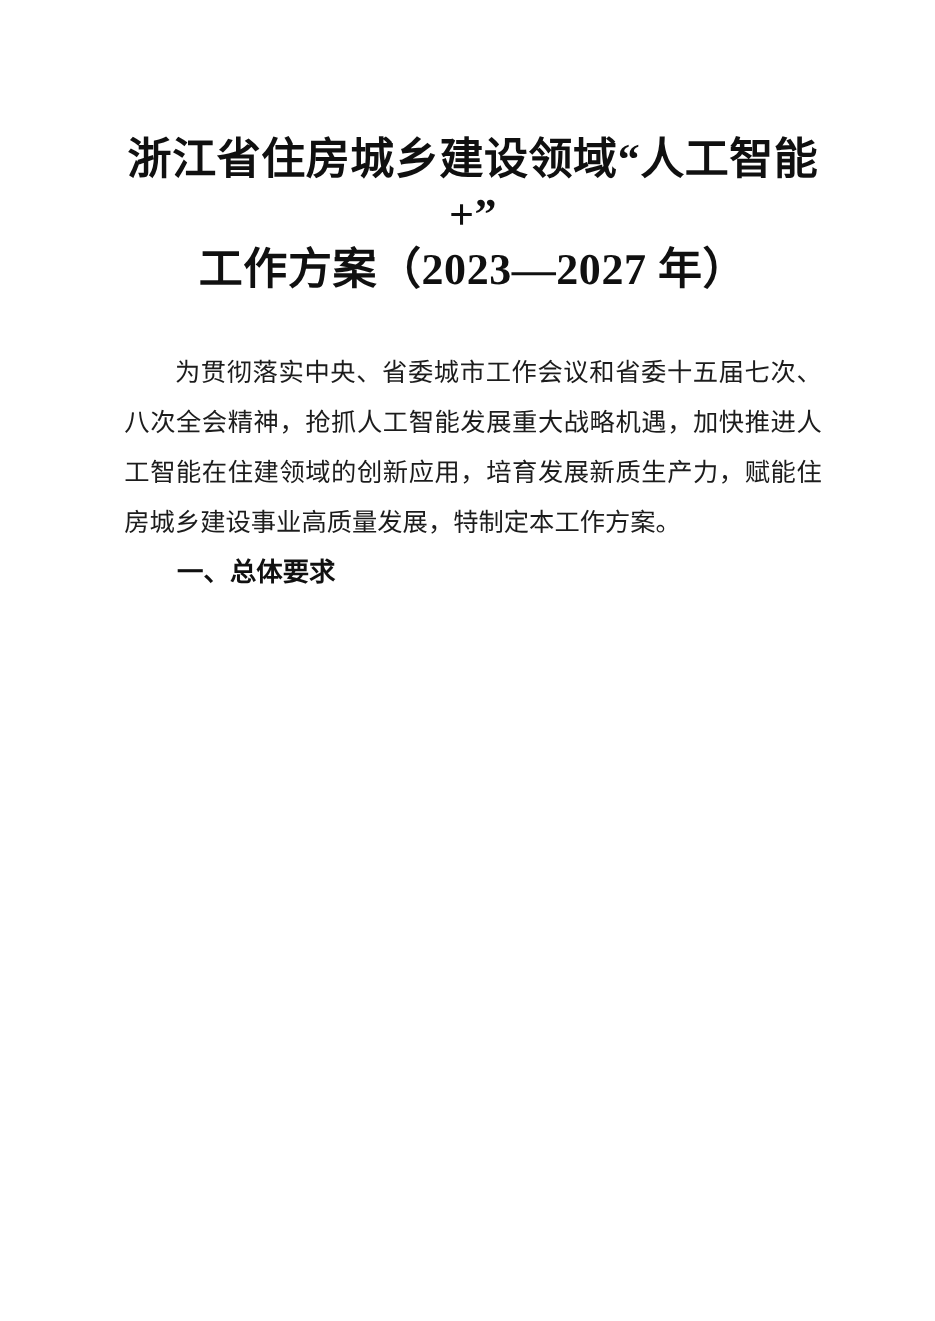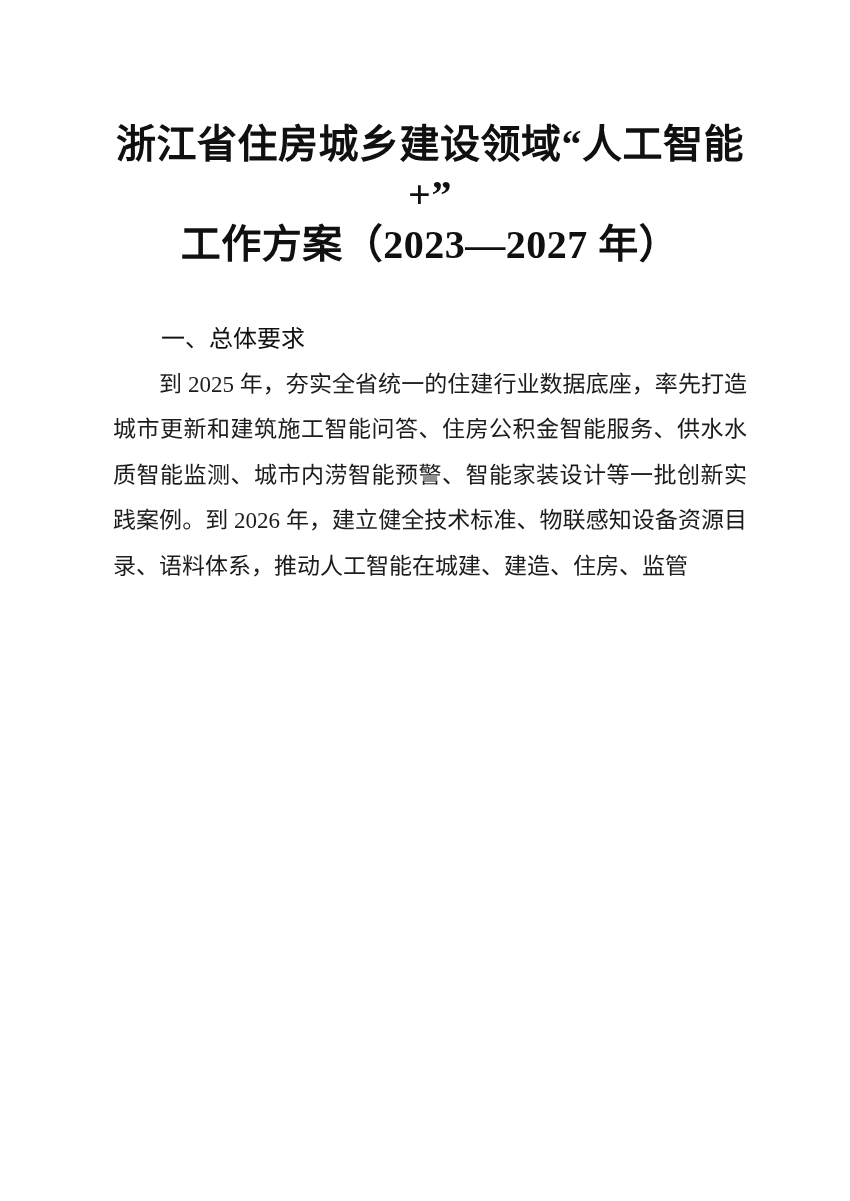--- a/index.html
+++ b/index.html
@@ -35,33 +35,33 @@
   .para {
     margin: 0;
     text-align: justify;
     text-justify: inter-character;
     text-indent: 2em;
     word-break: break-all;
   }
   .section-heading {
     margin: 0;
     font-family: "Liberation Sans", sans-serif;
-    font-weight: 400;
+    font-weight: 700;
     font-size: 24px;
     line-height: 45.5px;
     text-indent: 2em;
     color: #111111;
   }
 </style>
 </head>
 <body>
 
 <div class="page">
   <h1 class="doc-title">
     <span style="display:block">浙江省住房城乡建设领域“人工智能+”</span>
     <span style="display:block">工作方案（2023—2027 年）</span>
   </h1>
 
   <div class="doc-body">
+    <p class="para">为贯彻落实中央、省委城市工作会议和省委十五届七次、八次全会精神，抢抓人工智能发展重大战略机遇，加快推进人工智能在住建领域的创新应用，培育发展新质生产力，赋能住房城乡建设事业高质量发展，特制定本工作方案。</p>
     <p class="section-heading">一、总体要求</p>
-    <p class="para">到 2025 年，夯实全省统一的住建行业数据底座，率先打造城市更新和建筑施工智能问答、住房公积金智能服务、供水水质智能监测、城市内涝智能预警、智能家装设计等一批创新实践案例。到 2026 年，建立健全技术标准、物联感知设备资源目录、语料体系，推动人工智能在城建、建造、住房、监管</p>
   </div>
 </div>
 
 </body></html>

